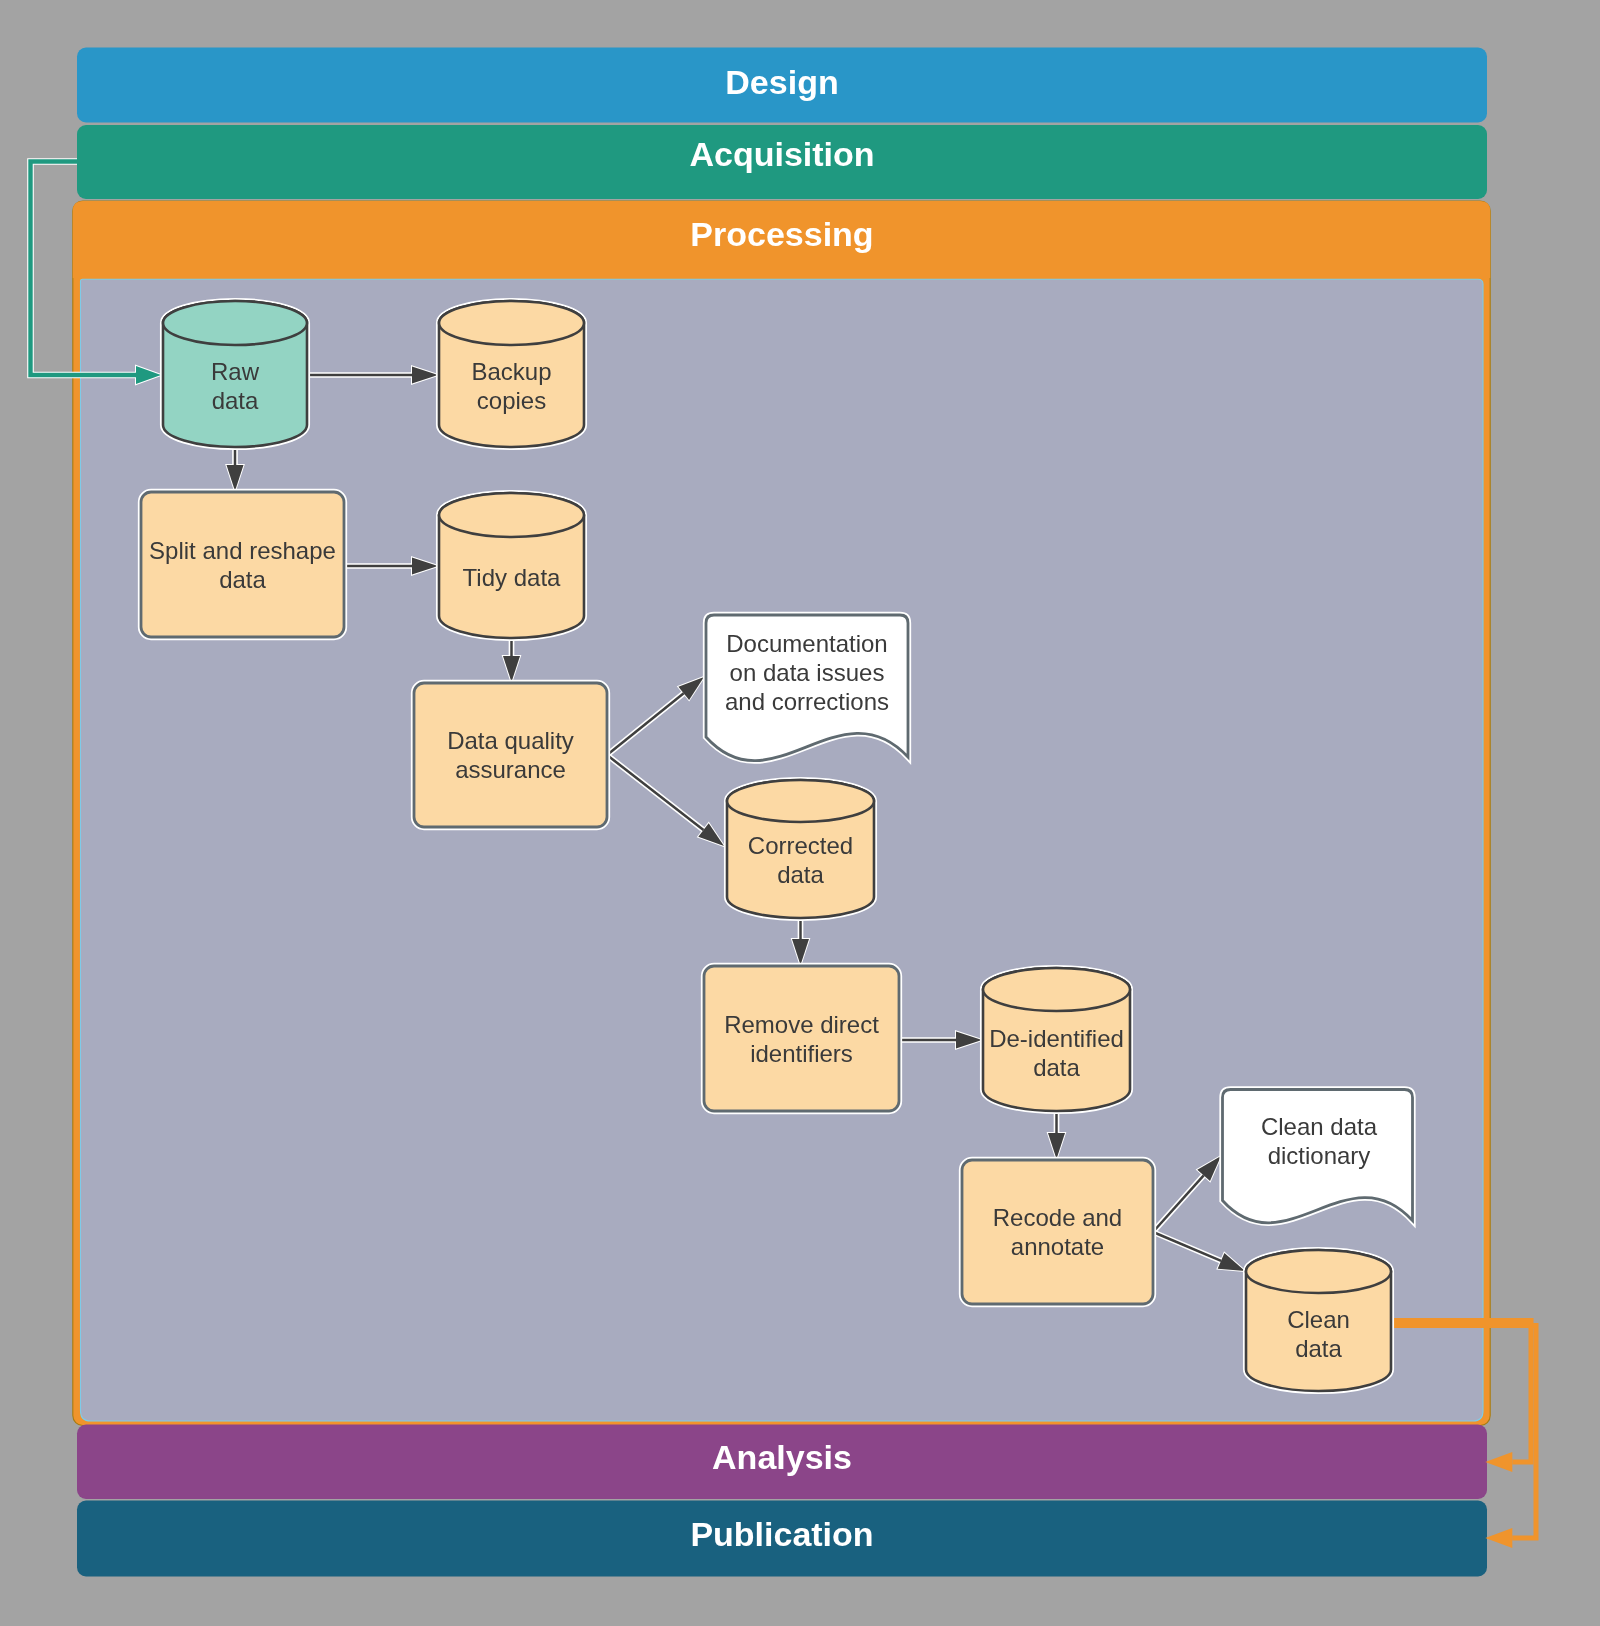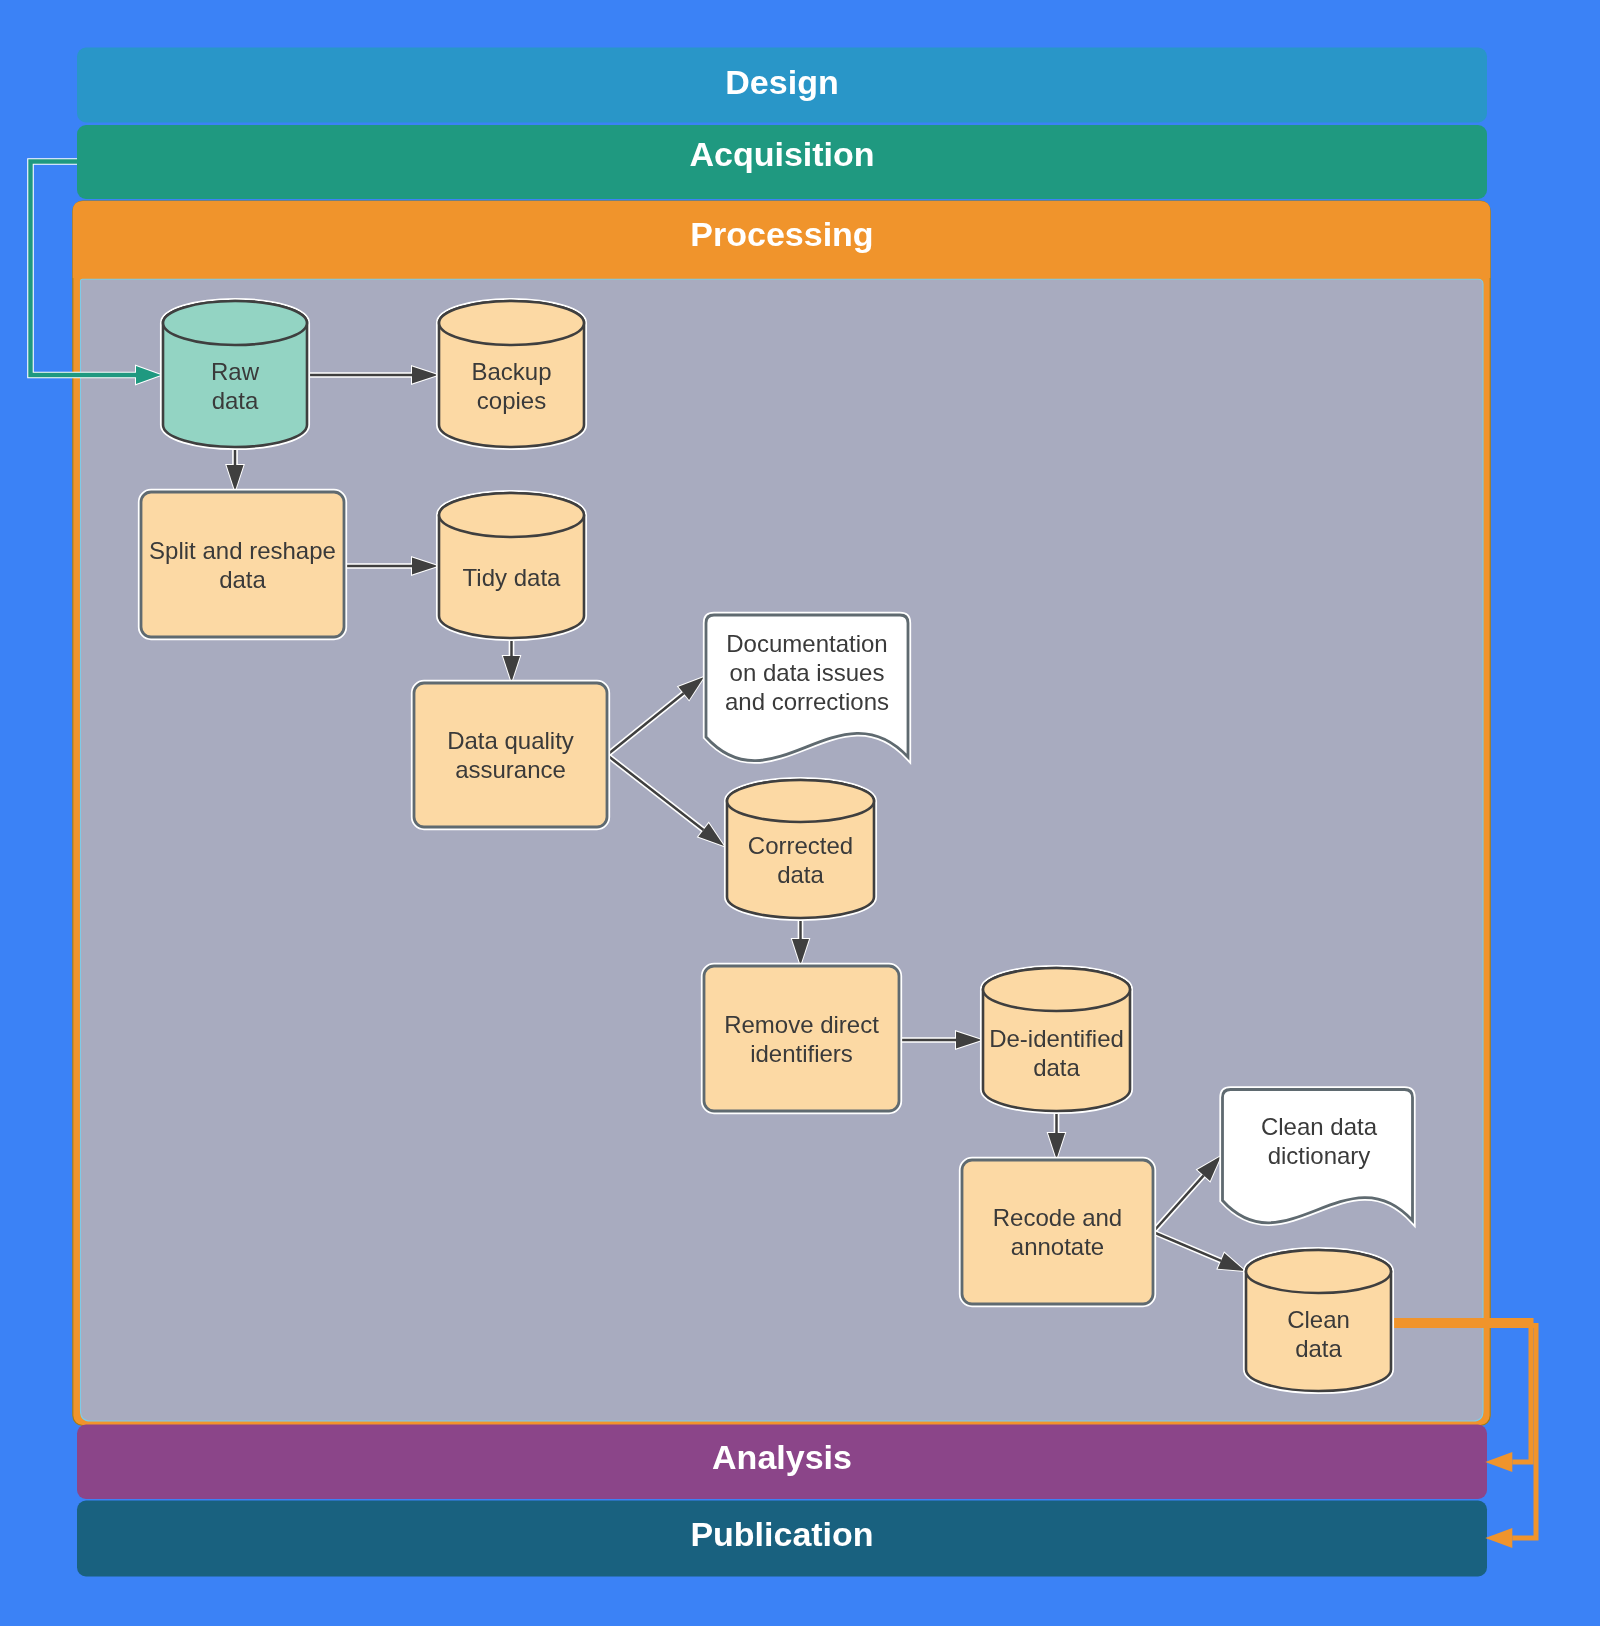--- a/index.html
+++ b/index.html
@@ -1,16 +1,16 @@
 <!DOCTYPE html>
 <html><head>
 <meta charset="utf-8">
 <style>
   html, body { margin: 0; padding: 0; background: #000000; }
-  #page { position: relative; width: 1600px; height: 1626px; background: #3b82f6; overflow: hidden; }
+  #page { position: relative; width: 1600px; height: 1626px; background: #a3a3a3; overflow: hidden; }
 </style>
 </head>
 <body>
 <div id="page">
 <svg width="1600" height="1626" viewBox="0 0 1600 1626">
 <rect x="77" y="47.5" width="1410" height="75" rx="9" fill="#2996c8"></rect>
 <rect x="77" y="125" width="1410" height="74" rx="9" fill="#1f9980"></rect>
 <rect x="72.8" y="201" width="1417.4" height="1224.5" rx="10" fill="#f0942c" stroke="#a87c10" stroke-width="1.1"></rect>
 <path d="M 80.5 281 Q 80.5 279.2 82.5 279.2 L 1478 279.2 Q 1483 279.2 1483 284.2 L 1483 1411 Q 1483 1421 1473 1421 L 90.5 1421 Q 80.5 1421 80.5 1411 Z" fill="#a8abbf" stroke="#7ecbe8" stroke-width="1.1"></path>
 <path d="M 72.8 211 Q 72.8 201 82.8 201 L 1480.2 201 Q 1490.2 201 1490.2 211 L 1490.2 278 L 72.8 278 Z" fill="#f0942c"></path>

